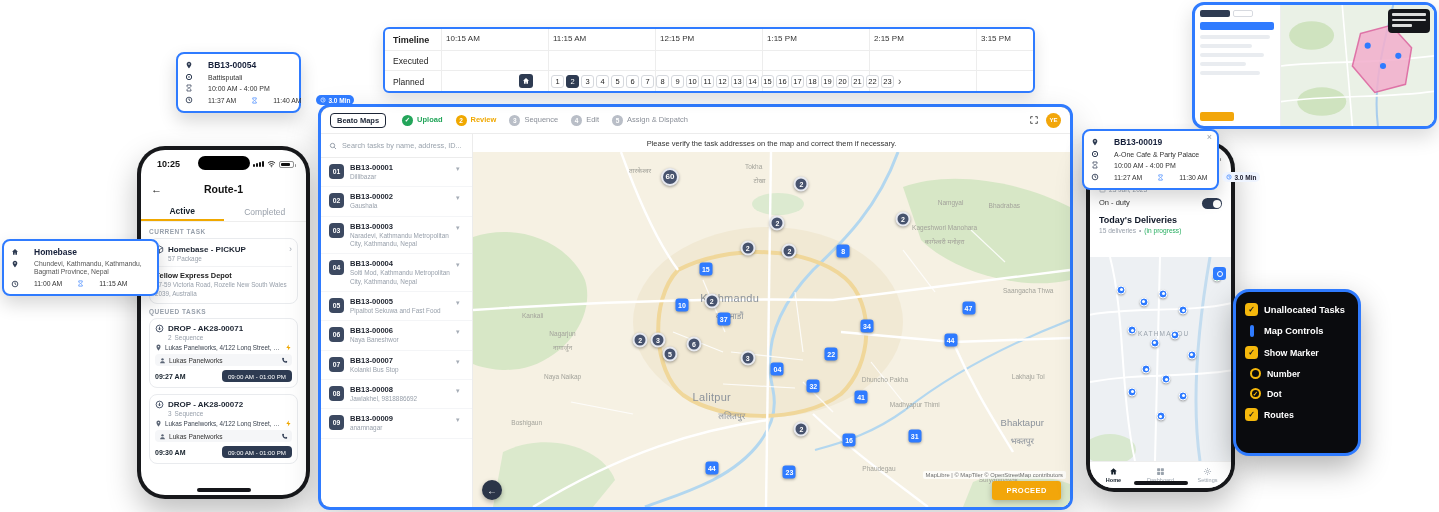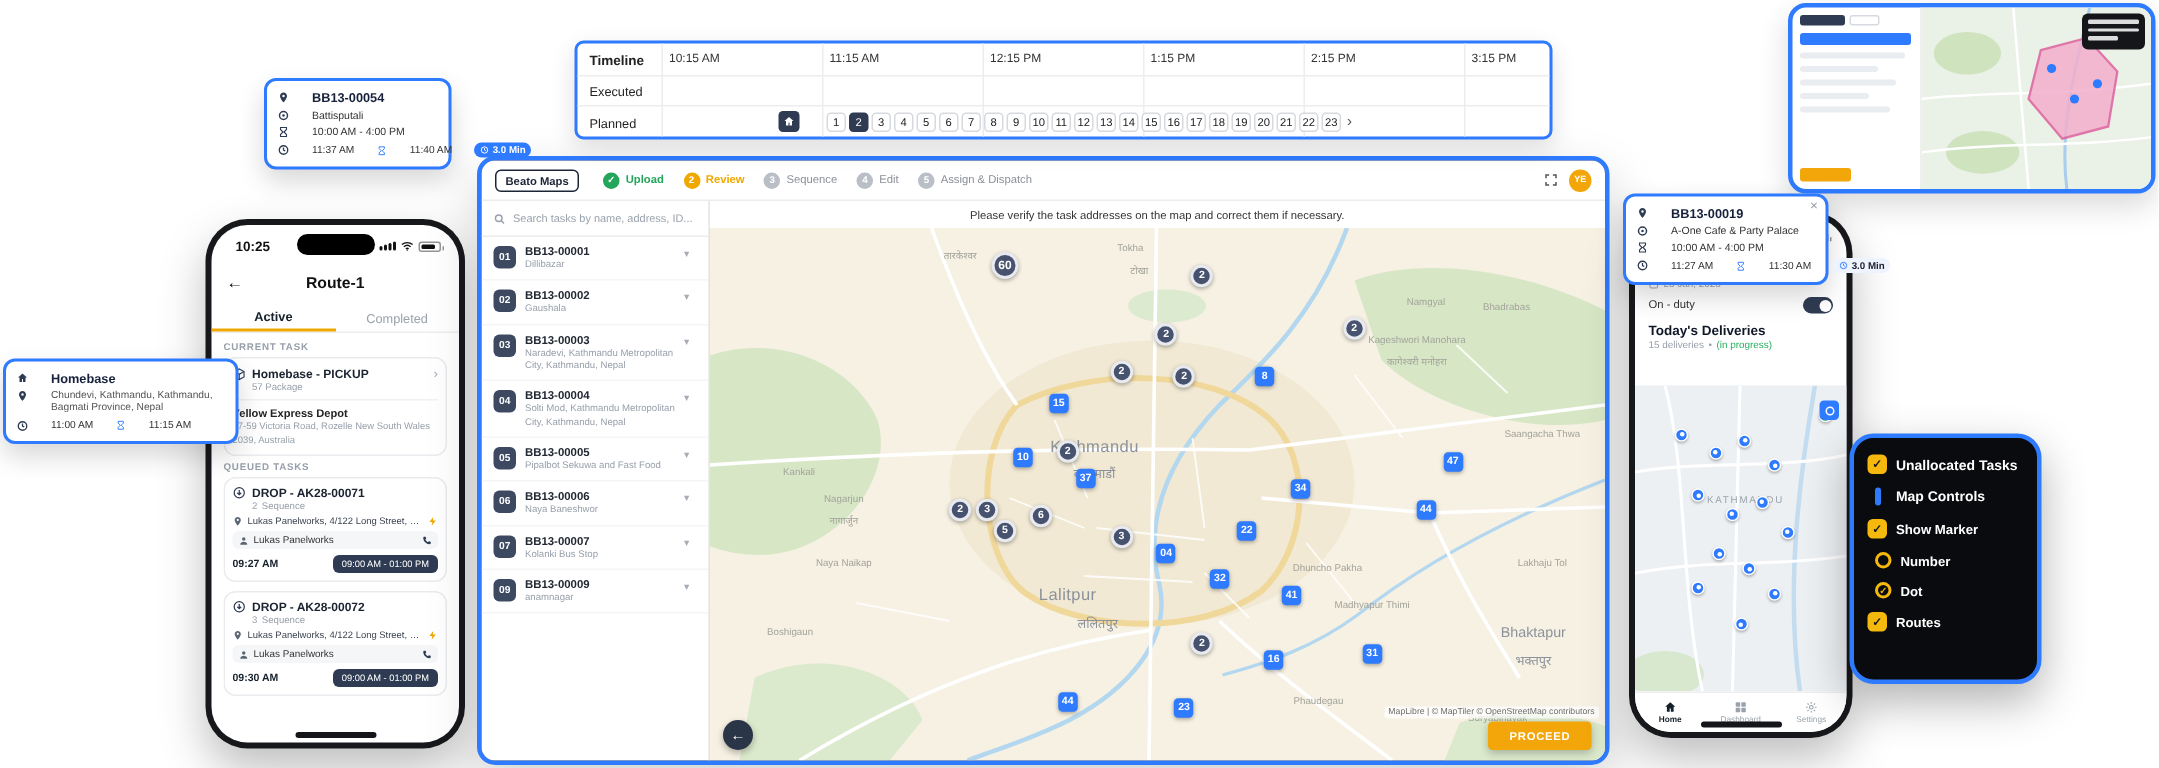--- a/index.html
+++ b/index.html
@@ -674,20 +674,28 @@
 
           <div class="bm-item">
             <span class="bm-num">07</span>
             <span>
               <span class="bm-id">BB13-00007</span>
               <span class="bm-sub">Kolanki Bus Stop</span>
             </span>
             <span class="bm-chev">▾</span>
           </div>
 
+          <div class="bm-item">
+            <span class="bm-num">08</span>
+            <span>
+              <span class="bm-id">BB13-00008</span>
+              <span class="bm-sub">Jawlakhel, 9818886692</span>
+            </span>
+            <span class="bm-chev">▾</span>
+          </div>
 
           <div class="bm-item">
             <span class="bm-num">09</span>
             <span>
               <span class="bm-id">BB13-00009</span>
               <span class="bm-sub">anamnagar</span>
             </span>
             <span class="bm-chev">▾</span>
           </div>
         </div>

